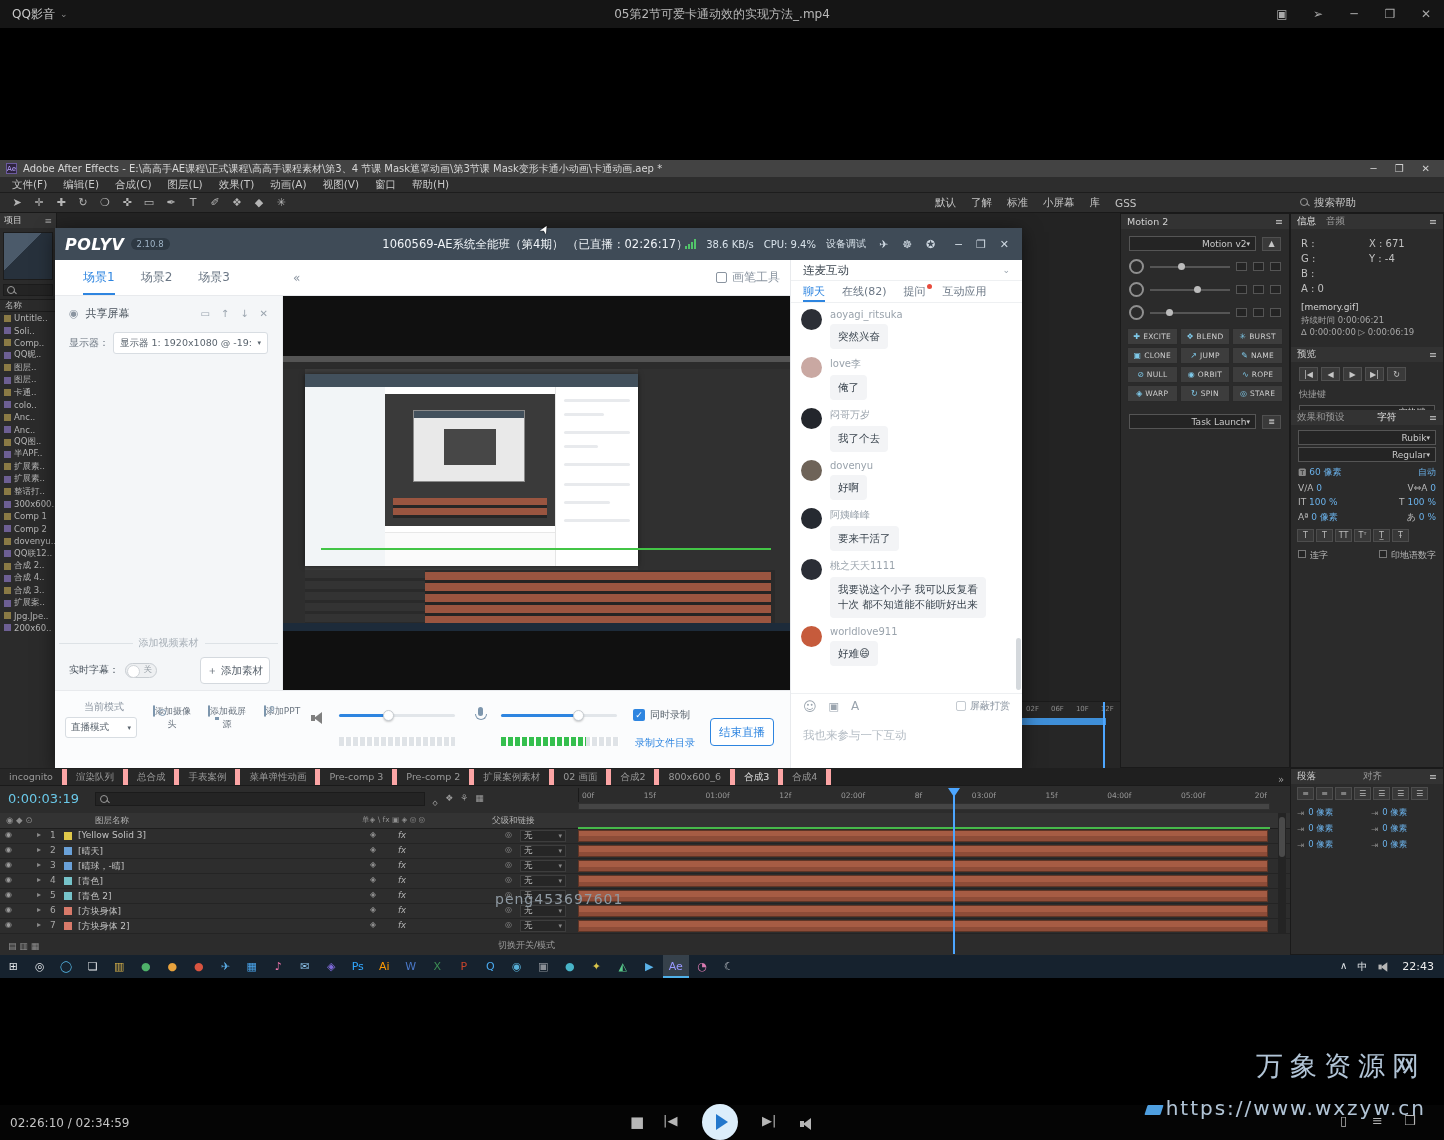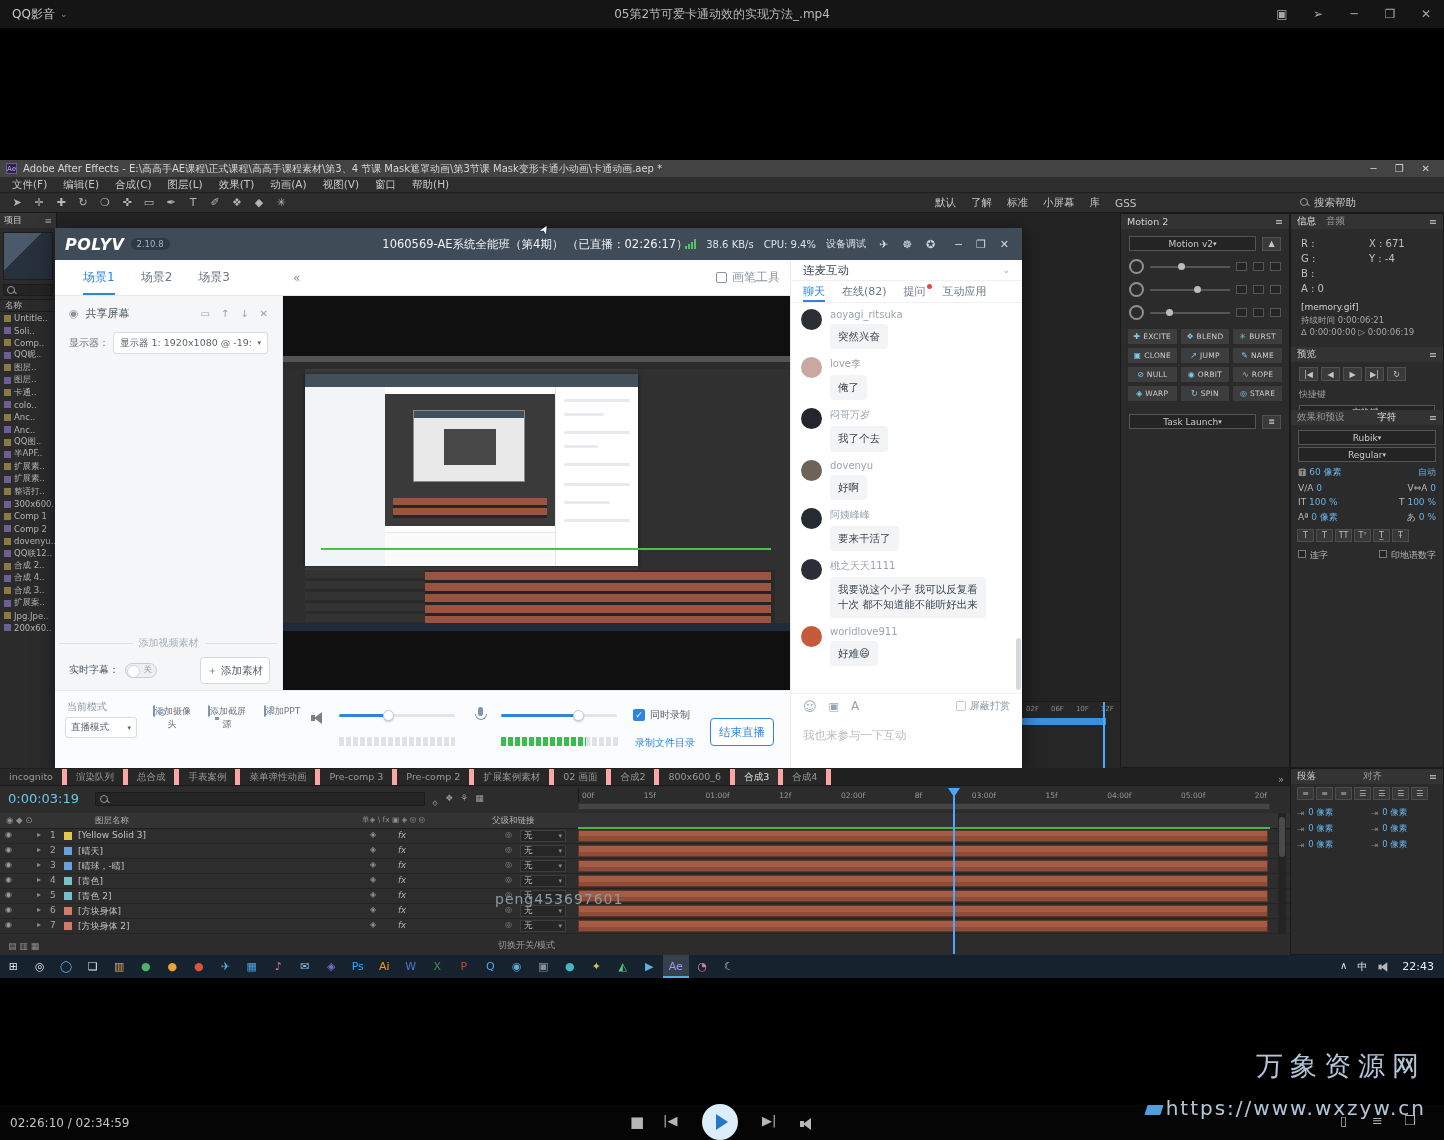--- a/index.html
+++ b/index.html
@@ -60,21 +60,21 @@
 .motion{position:absolute;left:1120px;top:0;width:170px;height:555px}
 .mrow{display:flex;align-items:center;gap:6px;padding:4px 8px}
 .knob{width:15px;height:15px;border:2px solid #8f8f8f;border-radius:50%}
 .ktrack{flex:1;height:2px;background:#555;position:relative}
 .ktrack i{position:absolute;left:35%;top:-3px;width:7px;height:7px;border-radius:50%;background:#bcbcbc}
 .kbox{width:11px;height:9px;border:1px solid #555;background:#242424}
 .mbtns{display:grid;grid-template-columns:repeat(3,1fr);gap:2px;padding:4px 6px}
 .mbtn{height:17px;background:#3d3d3d;border:1px solid #2a2a2a;display:flex;align-items:center;justify-content:center;gap:3px;cursor:pointer}
 .mbtn i{font-style:normal;color:#7ec8e8;font-size:8px}
 .mbtn b{font-weight:normal;color:#cfcfcf;font-size:7.5px;letter-spacing:.3px}
-.selbox{height:15px;border:1px solid #555;background:#242424;color:#c9c9c9;font-size:9px;display:flex;align-items:center;justify-content:center;padding:0 5px;cursor:pointer}
+.selbox{height:15px;border:1px solid #555;background:#242424;color:#c9c9c9;font-size:9px;display:flex;align-items:center;justify-content:flex-end;padding:0 5px;cursor:pointer}
 .rcol{position:absolute;left:1290px;top:0;width:154px;height:555px}
 .inforow{font-size:10px;color:#c0c0c0;line-height:15px}
 .tbtn{width:19px;height:14px;border:1px solid #505050;background:#3a3a3a;color:#c6c6c6;font-size:8px;display:flex;align-items:center;justify-content:center;cursor:pointer}
 .charval{color:#6ab0e8}
 .crow{display:flex;justify-content:space-between;align-items:center;padding:2px 7px;font-size:9px;color:#b9b9b9}
 .ckbox{width:8px;height:8px;border:1px solid #777;display:inline-block;margin-right:4px;background:#242424}
 
 
 .para{position:absolute;left:1290px;top:608px;width:154px;height:187px;background:#2b2b2b;border:1px solid #1a1a1a}
 .alrow{display:flex;gap:2px;padding:3px 6px}
@@ -753,21 +753,21 @@
 
             <div class="abs" style="left:22px;top:214px;width:470px;height:56px;background:#2a2a2a">
               <div class="abs" style="left:0;top:0;width:120px;height:56px;background:repeating-linear-gradient(180deg,#333 0 8px,#2a2a2a 8px 11px)"></div>
               <div class="abs" style="left:120px;top:2px;right:4px;bottom:2px;background:repeating-linear-gradient(180deg,#9a5540 0 8px,#242424 8px 11px)"></div>
             </div>
             <div class="abs" style="left:0;bottom:0;right:0;height:8px;background:#1d2b3a"></div>
           </div>
         </div>
 
         <div class="pv-bottom">
-          <span class="blab abs" style="left:12px;top:9px">当前模式</span>
+          <span class="blab abs" style="left:29px;top:9px">当前模式</span>
           <span class="bselect">
               <span>直播模式</span>
               <span style="font-size:7px">▾</span>
             </span>
           <span class="srcbtn" style="left:95px"><span class="bic cam"></span><span>添加摄像头</span></span>
           <span class="srcbtn" style="left:150px"><span class="bic scr"></span><span>添加截屏源</span></span>
           <span class="srcbtn" style="left:205px"><span class="bic ppt"></span><span>添加PPT</span></span>
           <span class="abs" style="left:256px;top:18px"><span class="spk" style="filter:brightness(.7)"></span></span>
           <span class="slider" style="left:284px;top:23px;width:116px">
               <i style="width:40%"></i>

